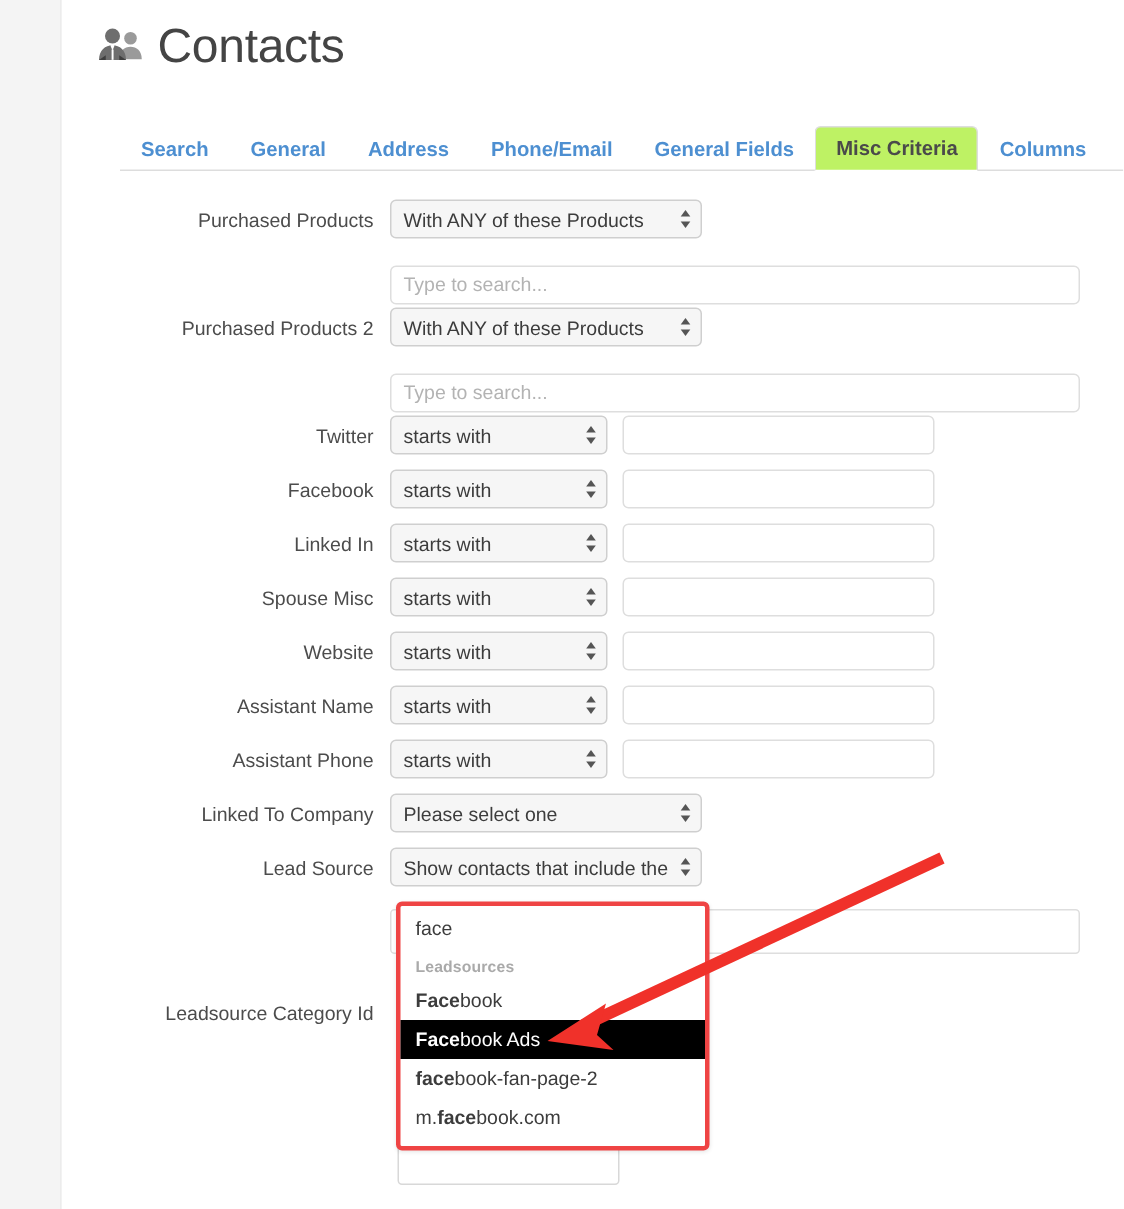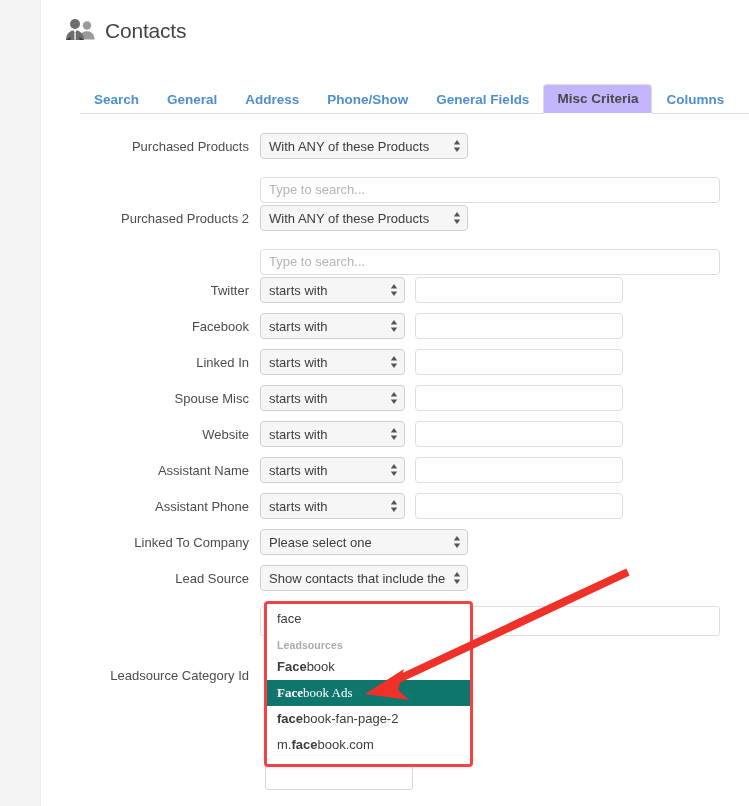--- a/index.html
+++ b/index.html
@@ -40,21 +40,21 @@
   #page-header {
     display: flex;
     align-items: center;
     gap: 9px;
     padding: 14px 0 0 22px;
     height: 46px;
     box-sizing: border-box;
   }
   #contacts-icon { display: block; }
   #page-title {
-    font-size: 21px;
+    font-size: 32px;
     font-weight: normal;
     color: #444444;
     letter-spacing: -0.2px;
     line-height: 1;
   }
 
   
   #tabbar {
     position: relative;
     margin-top: 38px;
@@ -75,21 +75,21 @@
     border-radius: 4px 4px 0 0;
     cursor: pointer;
     white-space: nowrap;
     position: relative;
     top: 1px;
     background: transparent;
     font-weight: bold;
   }
   .tab.active {
     color: #4a4a4a;
-    background: #c4b5fd;
+    background: #bef264;
     border-color: #dddddd;
     border-bottom: 1px solid #ffffff;
   }
 
   
   #form {
     position: relative;
     margin-top: 14px;
   }
   .form-row {
@@ -231,23 +231,22 @@
   .ac-item {
     font-size: 13px;
     color: #3c3c3c;
     padding: 5px 10px 6px 10px;
     line-height: 15px;
     cursor: pointer;
     white-space: nowrap;
   }
   .ac-item b { font-weight: bold; }
   .ac-item.selected {
-    background: #0f766e;
+    background: #000000;
     color: #ffffff;
-    font-family: Liberation Serif, serif;
   }
 
   
   #annotation-arrow {
     position: absolute;
     left: 0; top: 0;
     width: 749px; height: 806px;
     pointer-events: none;
     z-index: 40;
   }
@@ -274,21 +273,21 @@
         <path d="M20 23 L15.5 23 L15.5 19.8 Z" fill="#3f3f3f"></path>
       </svg>
     </span>
     <span id="page-title">Contacts</span>
   </div>
 
   <div id="tabbar">
     <div class="tab">Search</div>
     <div class="tab">General</div>
     <div class="tab">Address</div>
-    <div class="tab">Phone/Show</div>
+    <div class="tab">Phone/Email</div>
     <div class="tab">General Fields</div>
     <div class="tab active">Misc Criteria</div>
     <div class="tab">Columns</div>
   </div>
 
   <div id="form">
 
     <div class="form-row">
       <div class="form-label">Purchased Products</div>
       <div class="sel sel-w-wide">

